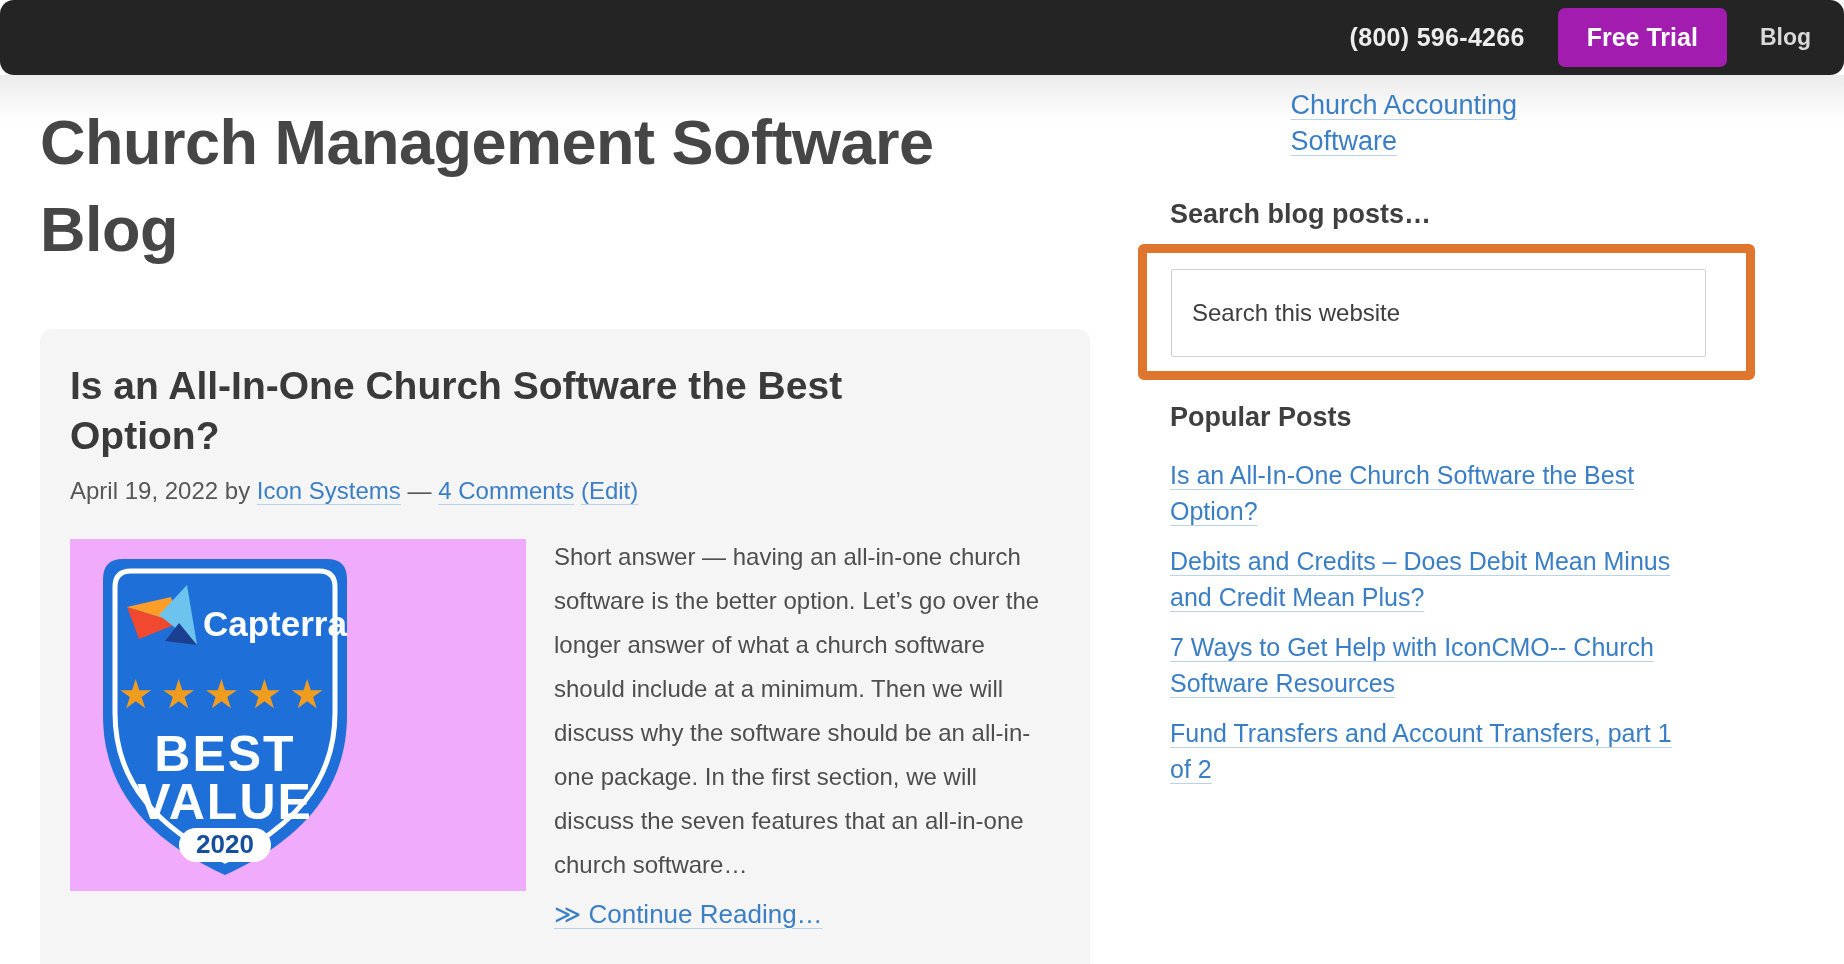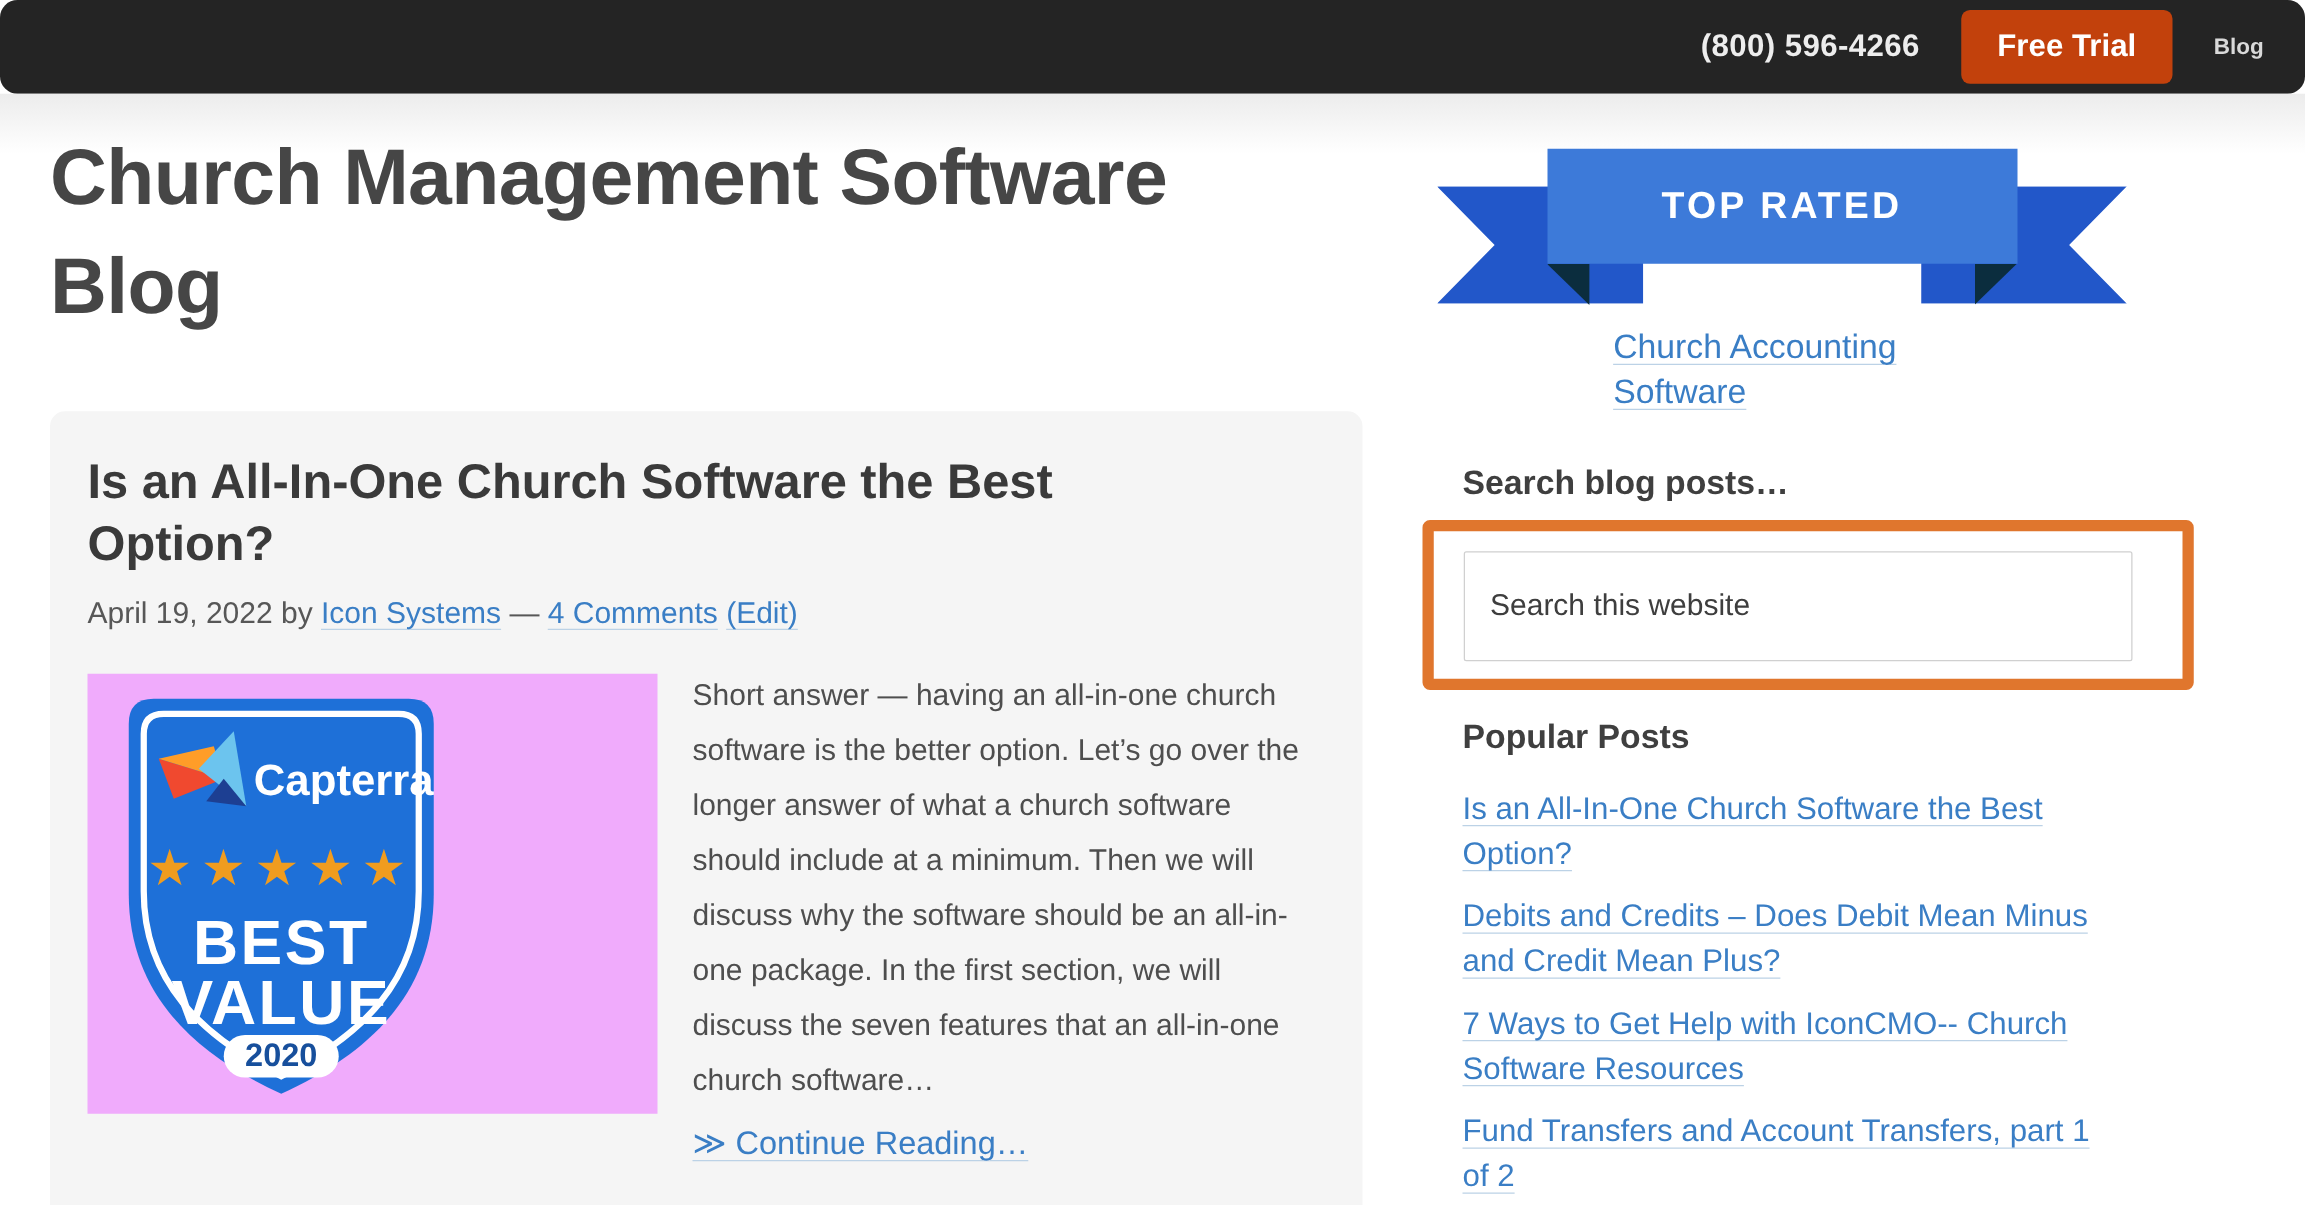--- a/index.html
+++ b/index.html
@@ -10,24 +10,24 @@
   }
   a { cursor:pointer; }
 
   
   .topbar {
     height:75px; background:#242424; display:flex; align-items:center;
     justify-content:flex-end; gap:33px; padding-right:33px;border-radius:14px;
   }
   .phone { color:#ededed; font-size:25px; font-weight:bold; letter-spacing:.3px; }
   .free-trial {
-    background:#c2410c; color:#fff; font-size:25px; font-weight:bold;
+    background:#a21caf; color:#fff; font-size:25px; font-weight:bold;
     padding:15px 29px; border-radius:7px; text-decoration:none;
   }
-  .blog-link { color:#d9d9d9; font-size:18px; font-weight:bold; text-decoration:none; }
+  .blog-link { color:#d9d9d9; font-size:23px; font-weight:bold; text-decoration:none; }
 
   
   .page {
     display:flex; gap:48px; padding:0 131px 0 40px;
     background:linear-gradient(#ececec, #ffffff 48px);
     min-height:889px;
   }
   main { flex:1 1 auto; max-width:1053px; }
   aside { width:575px; flex:0 0 575px; }
 
@@ -153,27 +153,20 @@
       <p class="excerpt">Short answer — having an all-in-one church software is the better option. Let’s go over the longer answer of what a church software should include at a minimum. Then we will discuss why the software should be an all-in-one package. In the first section, we will discuss the seven features that an all-in-one church software…</p>
 
       <div class="continue">
         <a>≫ Continue Reading…</a>
       </div>
     </article>
   </main>
 
   <aside>
 
-    <div class="ribbon">
-      <div class="tail tail-l"></div>
-      <div class="tail tail-r"></div>
-      <div class="fold fold-l"></div>
-      <div class="fold fold-r"></div>
-      <div class="band">TOP RATED</div>
-    </div>
 
     <a class="accounting-link">Church Accounting Software</a>
 
     <h3 class="side-heading">Search blog posts…</h3>
 
     <div class="orange-box">
       <input type="text" placeholder="Search this website" style="">
     </div>
 
     <h3 class="side-heading popular-h">Popular Posts</h3>

